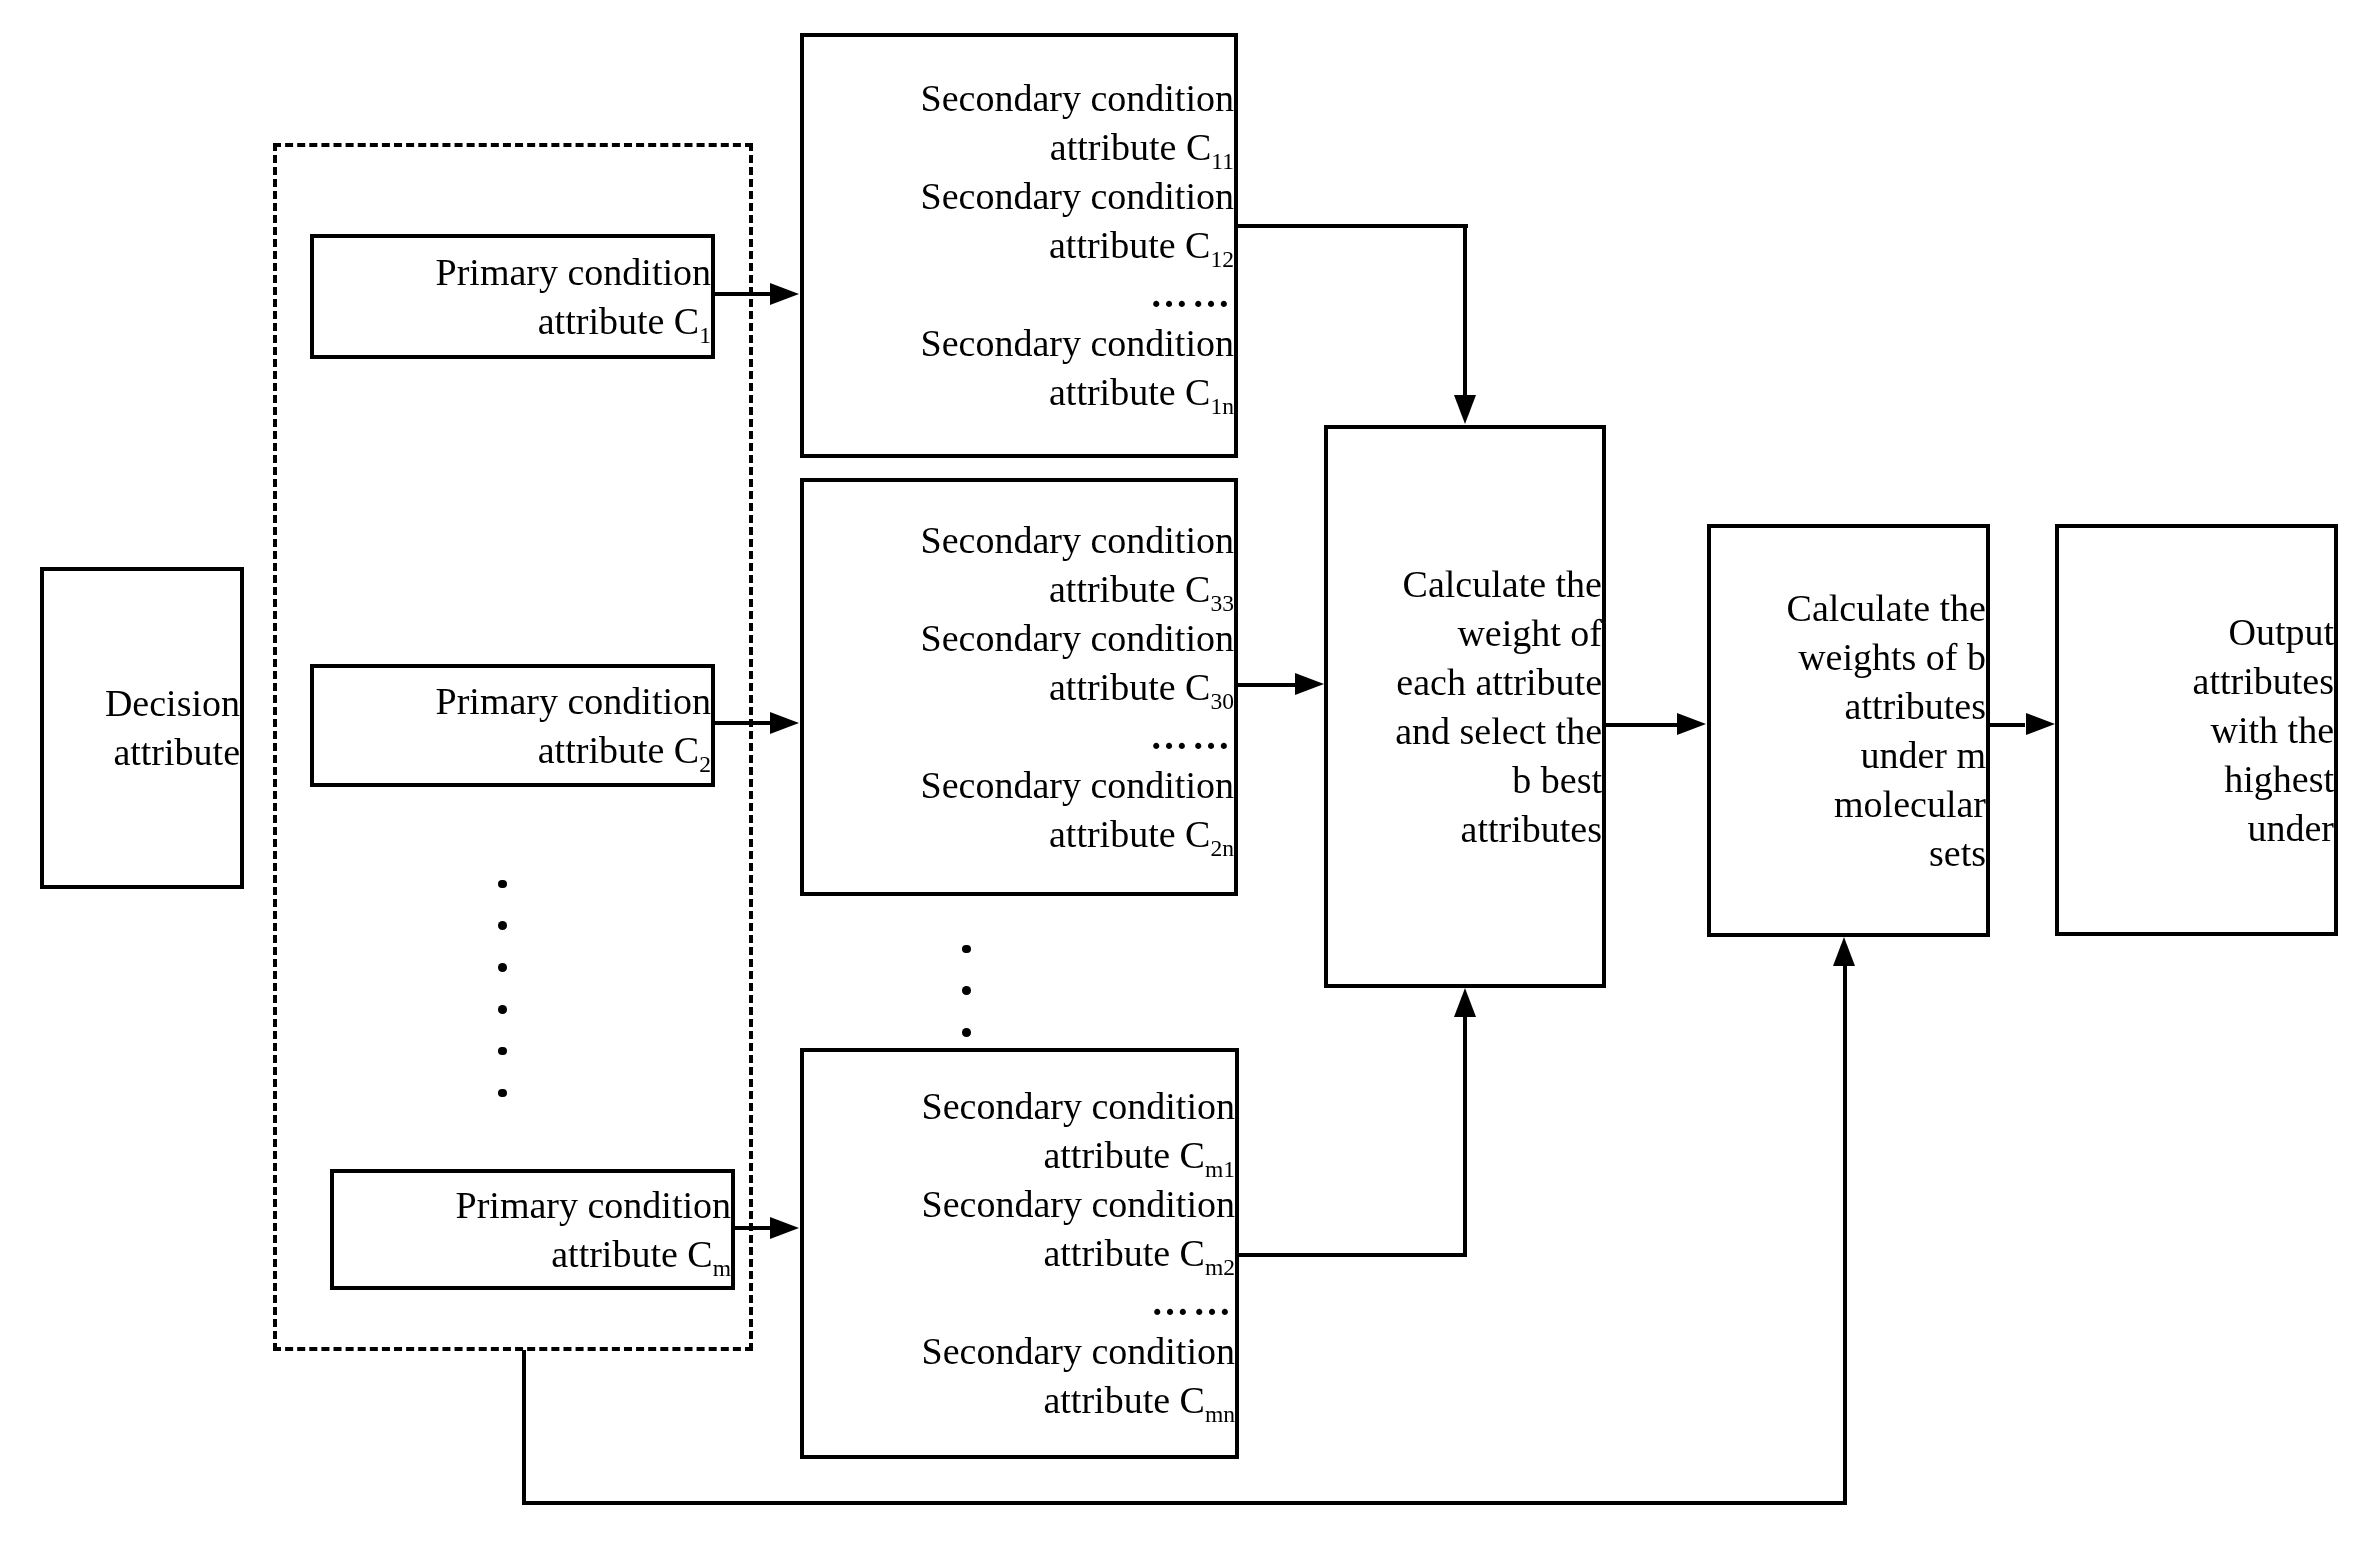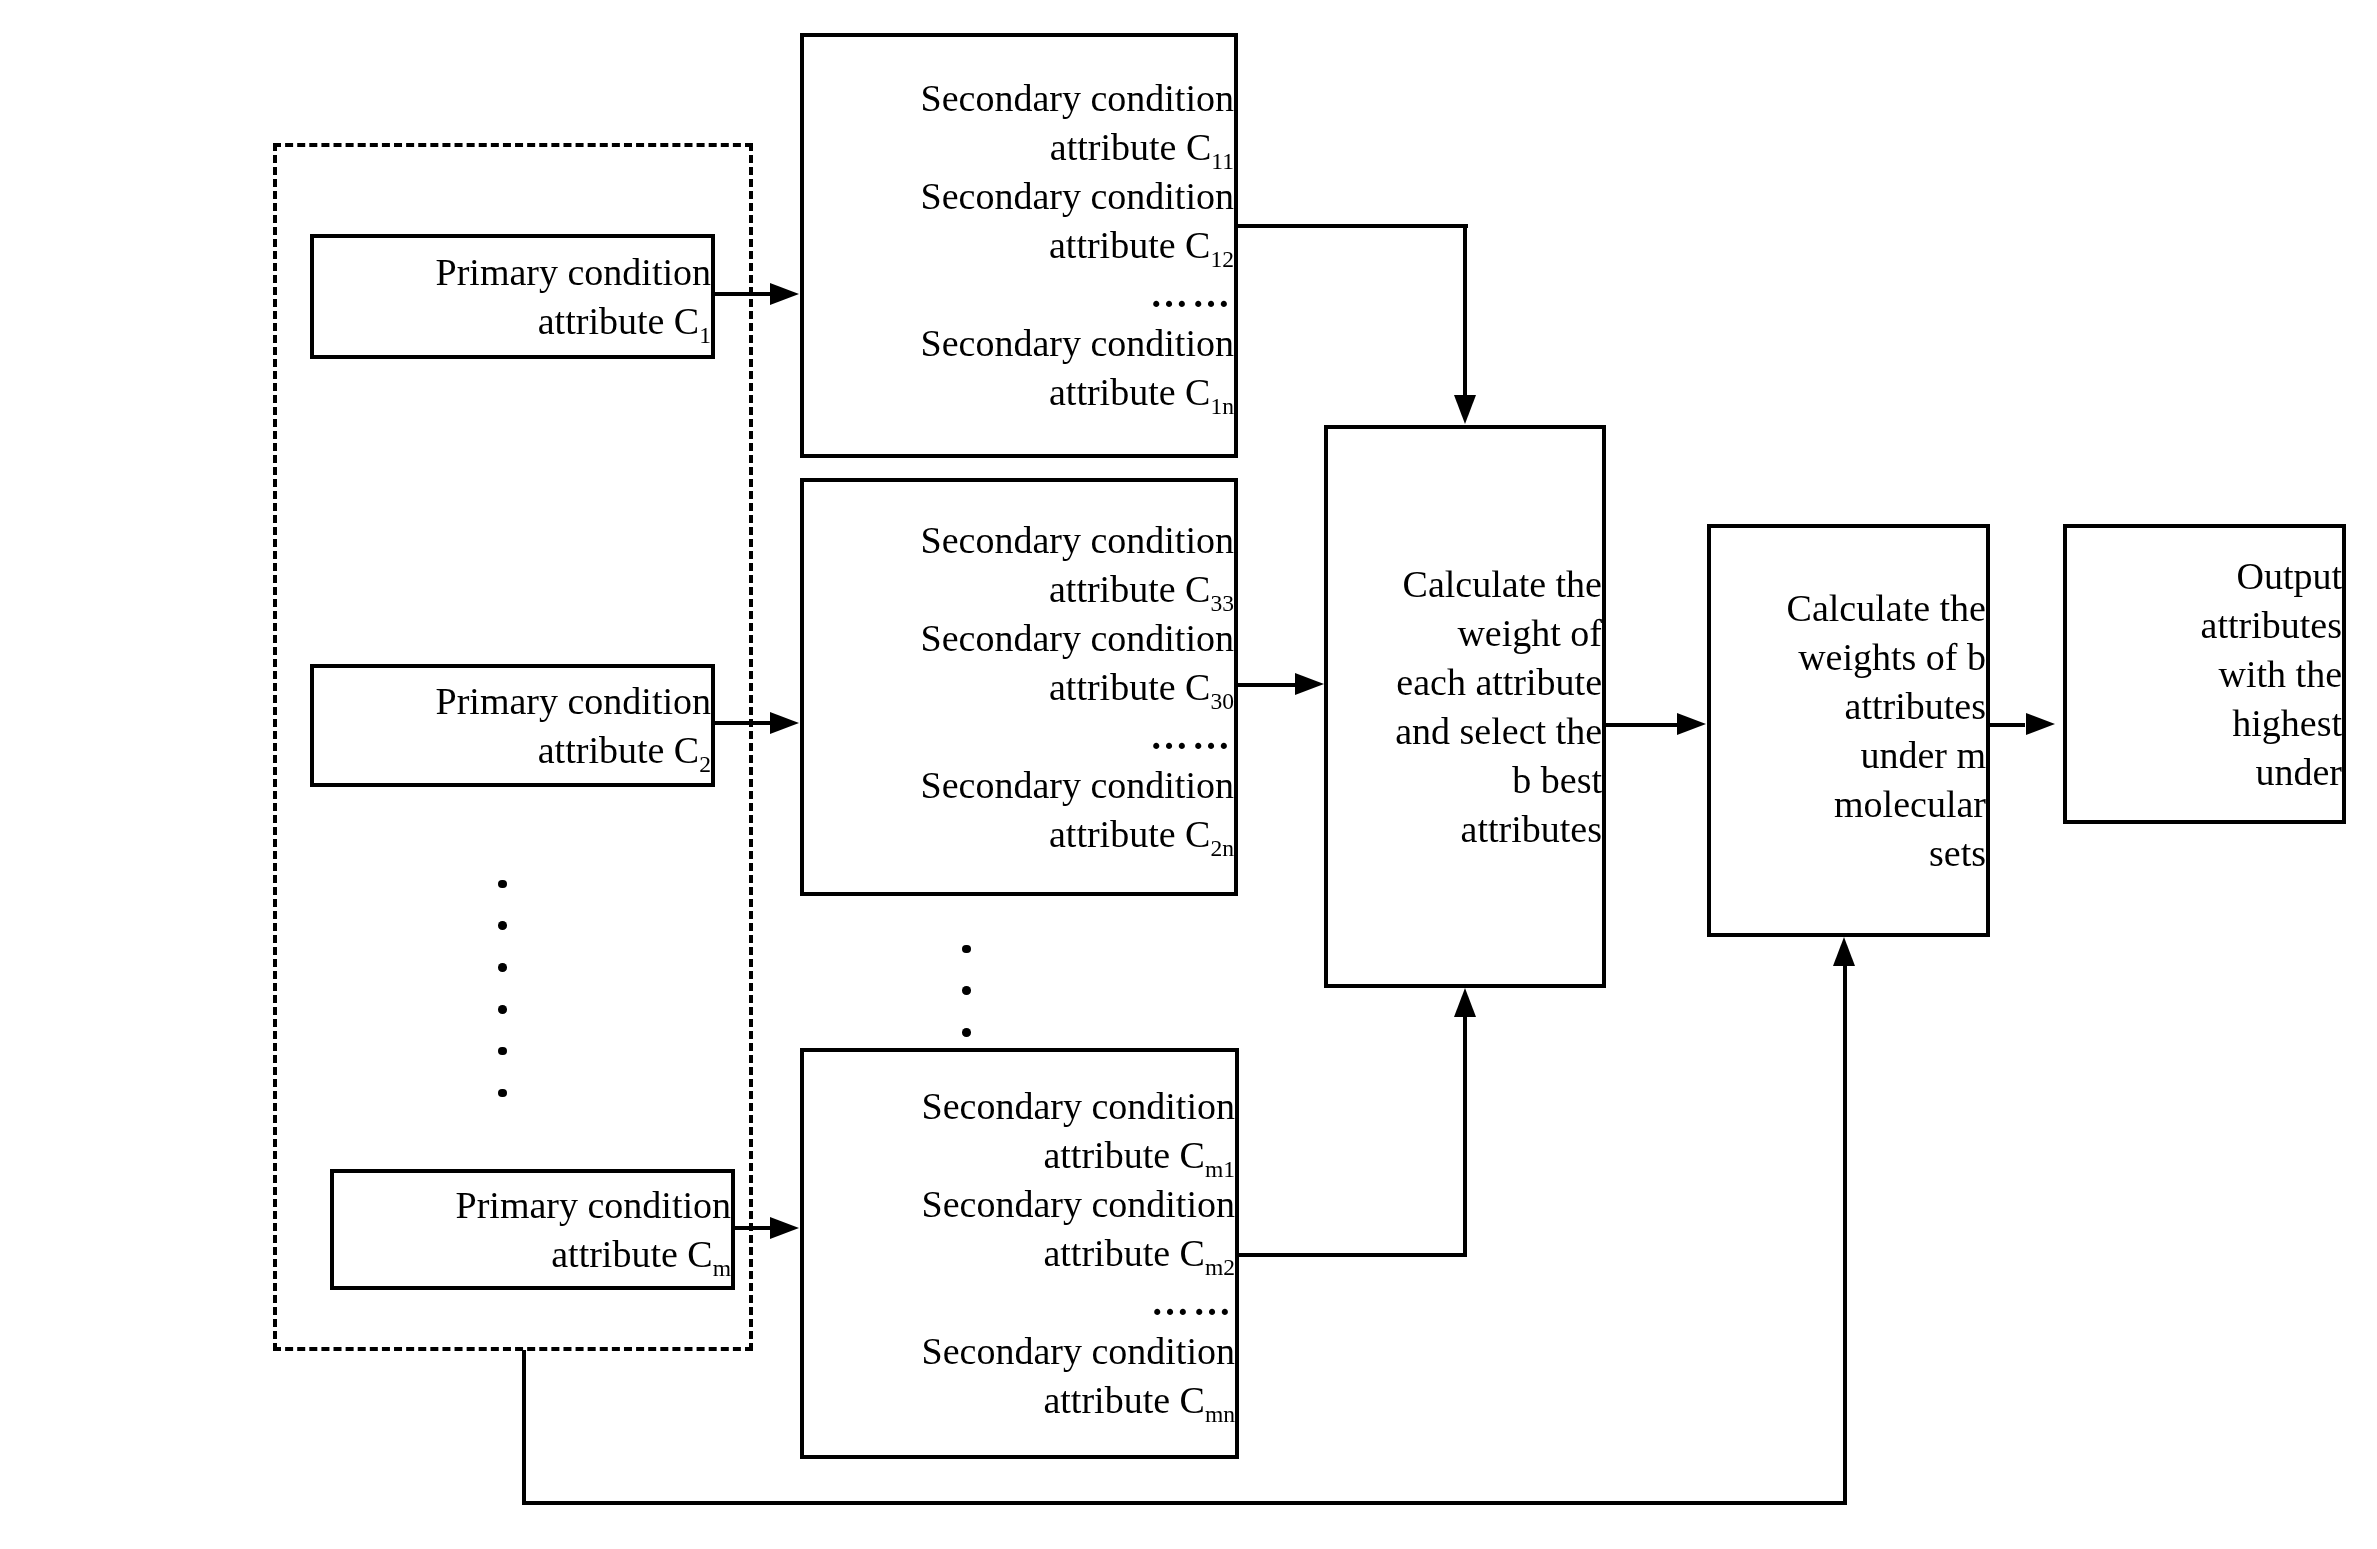--- a/index.html
+++ b/index.html
@@ -24,20 +24,24 @@
   .vdots{position:absolute;display:flex;flex-direction:column;align-items:center;}
   .vdots i{display:block;width:8.6px;height:8.6px;border-radius:50%;background:#000;}
   .vdots-6 i{margin:16.6px 0;}
   .vdots-3 i{margin:16.6px 0;}
 </style>
 </head>
 <body>
 
 <div class="canvas">
 
+  <div class="box" style="left:40px;top:567px;width:204px;height:322px;">
+    <div class="row">Decision</div>
+    <div class="row">attribute</div>
+  </div>
 
   <div class="dashed" style="left:273px;top:143px;width:480px;height:1208px;"></div>
 
   <div class="box" style="left:310px;top:234px;width:405px;height:125px;">
     <div class="row">Primary condition</div>
     <div class="row"><span>attribute C</span><sub>1</sub></div>
   </div>
 
   <div class="box" style="left:310px;top:664px;width:405px;height:123px;">
     <div class="row">Primary condition</div>
@@ -105,21 +109,21 @@
 
   <div class="box" style="left:1707px;top:524px;width:283px;height:413px;">
     <div class="row">Calculate the</div>
     <div class="row">weights of b</div>
     <div class="row">attributes</div>
     <div class="row">under m</div>
     <div class="row">molecular</div>
     <div class="row">sets</div>
   </div>
 
-  <div class="box" style="left:2055px;top:524px;width:283px;height:300px;margin-left:8px;">
+  <div class="box" style="left:2055px;top:524px;width:283px;height:412px;">
     <div class="row">Output</div>
     <div class="row">attributes</div>
     <div class="row">with the</div>
     <div class="row">highest</div>
     <div class="row">under</div>
   </div>
 
   <div>
     <div class="hline" style="left:715px;top:292px;width:56px;"></div>
     <div class="ah-right" style="left:770px;top:283px;"></div>

